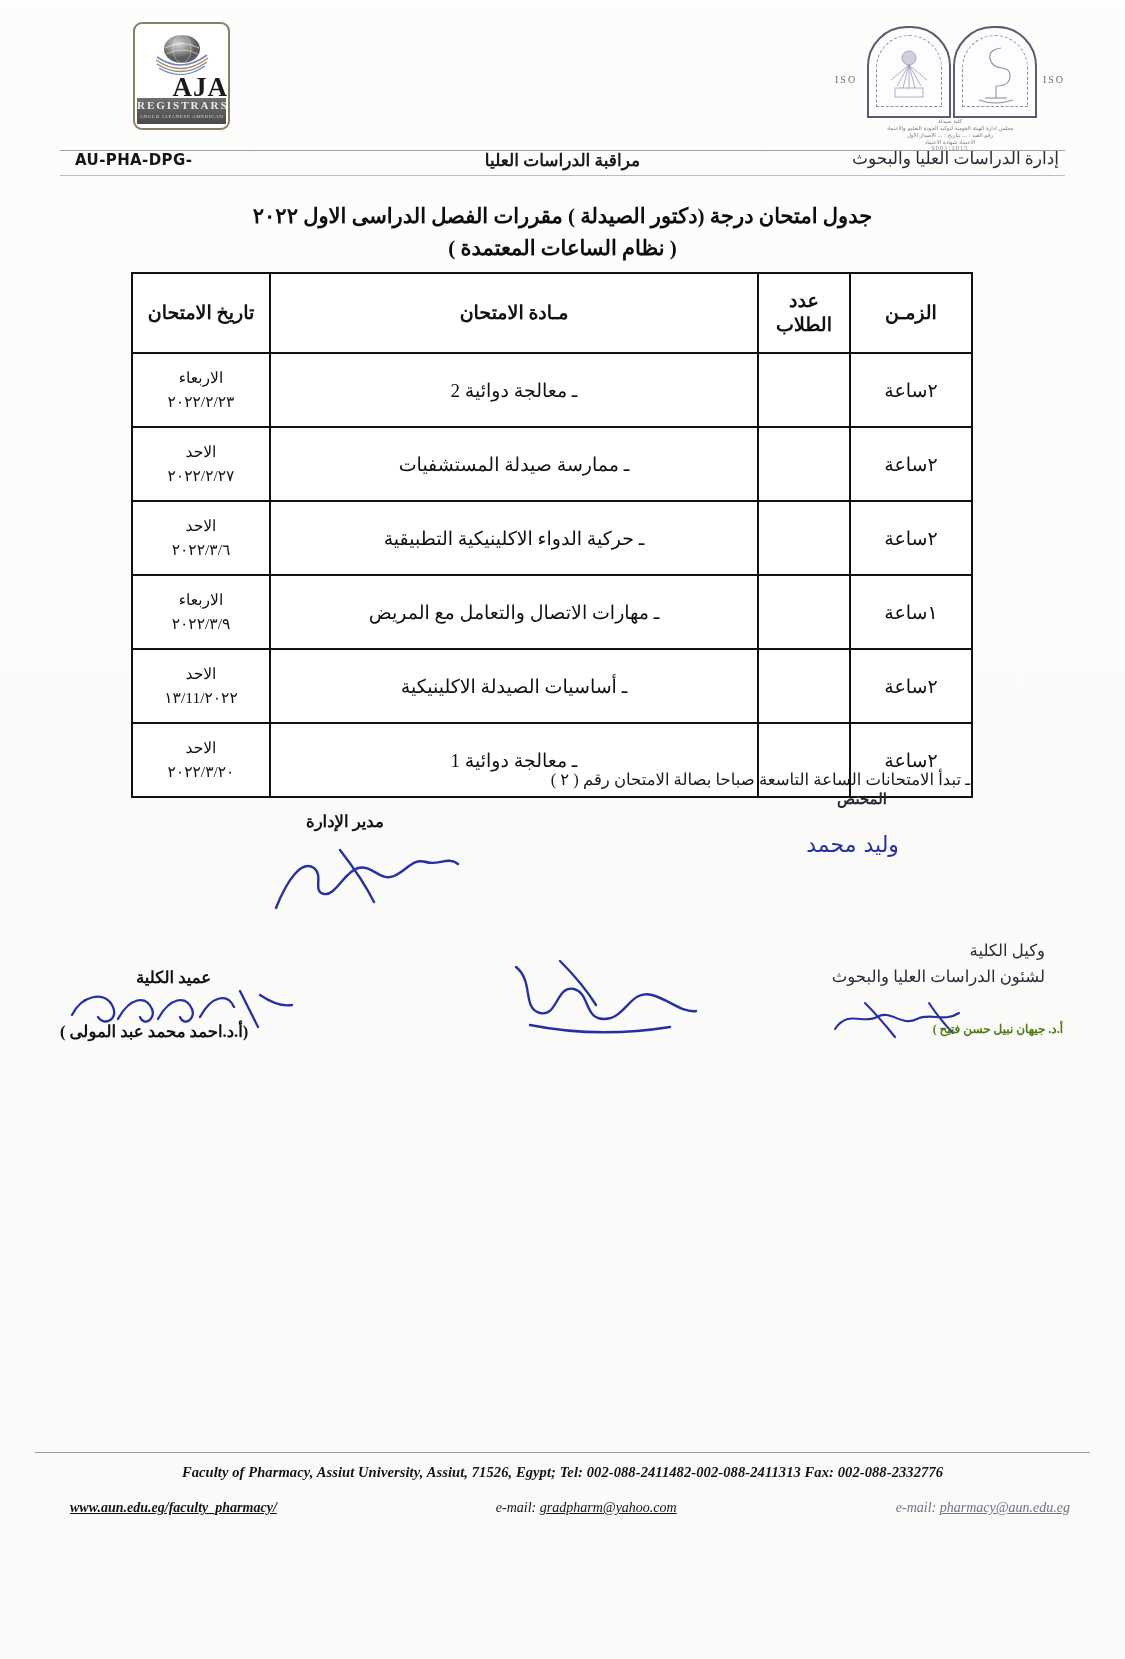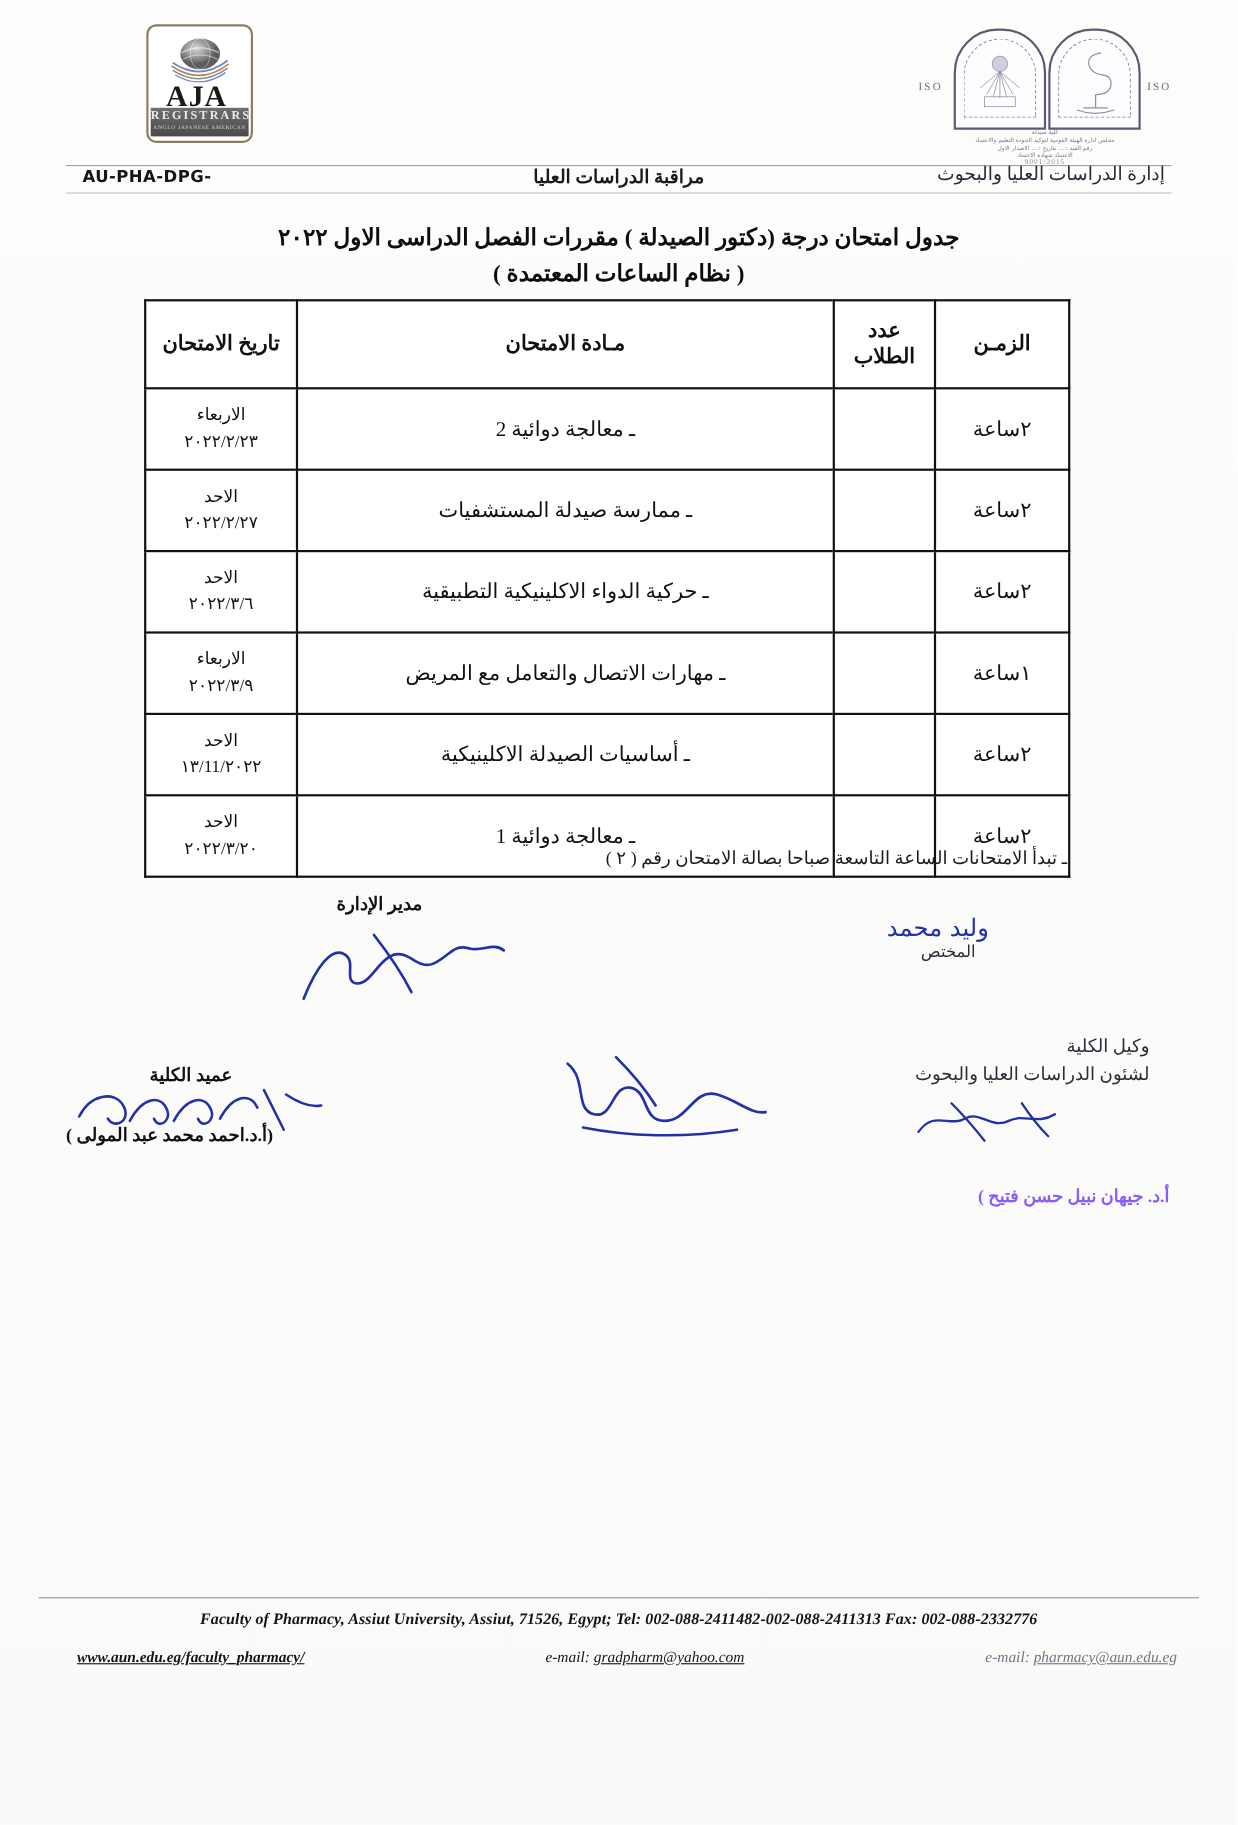--- a/index.html
+++ b/index.html
@@ -16,21 +16,21 @@
   .aja-logo{
     position:absolute;left:133px;top:22px;width:93px;height:104px;
     border:2px solid #8a7e62;border-radius:9px;background:#fff;
     overflow:hidden;
   }
   .aja-globe{
     position:absolute;left:50%;top:9px;transform:translateX(-50%);
     width:60px;height:42px;
   }
   .aja-word{
-    position:absolute;left:16px;right:0;top:50px;text-align:left;
+    position:absolute;left:4px;right:0;top:50px;text-align:right;
     font-family:"Liberation Serif",serif;font-size:27px;font-weight:700;
     letter-spacing:1px;color:#1a1a1a;line-height:1;
   }
   .aja-bar{
     position:absolute;left:2px;right:2px;bottom:4px;height:26px;
     background:linear-gradient(180deg,#6f6f6f,#4a4a4a);
     color:#e9e9e9;text-align:center;
   }
   .aja-bar .r1{font-size:11px;letter-spacing:2px;line-height:15px;font-weight:700;}
   .aja-bar .r2{font-size:5px;letter-spacing:.6px;line-height:8px;opacity:.85;}
@@ -91,27 +91,27 @@
   td.subj{font-size:19px;text-align:right;padding-right:14px;}
   td.date{font-size:15.5px;line-height:24px;border-radius:10px;}
   td.date .d2{display:block;letter-spacing:1px;}
   td.count{}
 
   .note{position:absolute;right:155px;top:770px;direction:rtl;
     font-size:16.5px;color:#1a1a1a;white-space:nowrap;}
 
   
   .sig-label{position:absolute;direction:rtl;font-weight:700;font-size:16.5px;color:#111;}
-  .sig-mukhtas{right:238px;top:856px;font-weight:400;font-size:15px;color:#2a2a3a;}
+  .sig-mukhtas{right:238px;top:790px;font-weight:700;font-size:15px;color:#2a2a3a;}
   .sig-mudir{left:306px;top:812px;}
   .sig-wakeel{right:80px;top:938px;font-weight:400;font-size:16.5px;
     line-height:26px;color:#2a2a3a;}
   .sig-ameed{left:136px;top:968px;}
   .sig-ameed-name{left:60px;top:1022px;font-weight:700;font-size:16.5px;}
-  .sig-wakeel-name{right:62px;top:1078px;font-weight:700;font-size:16px;color:#8b5cf6;}
+  .sig-wakeel-name{right:62px;top:1022px;font-weight:700;font-size:12px;color:#4d7c0f;}
 
   .ink{position:absolute;color:#2430a8;pointer-events:none;}
   .ink svg{display:block;overflow:visible;}
 
   .hand{position:absolute;color:#2430a8;direction:rtl;
     font-family:"DejaVu Sans",sans-serif;font-size:22px;}
 
   
   .ftr-rule{position:absolute;left:35px;right:35px;top:1452px;height:0;
     border-top:1.4px solid #9099ad;}

